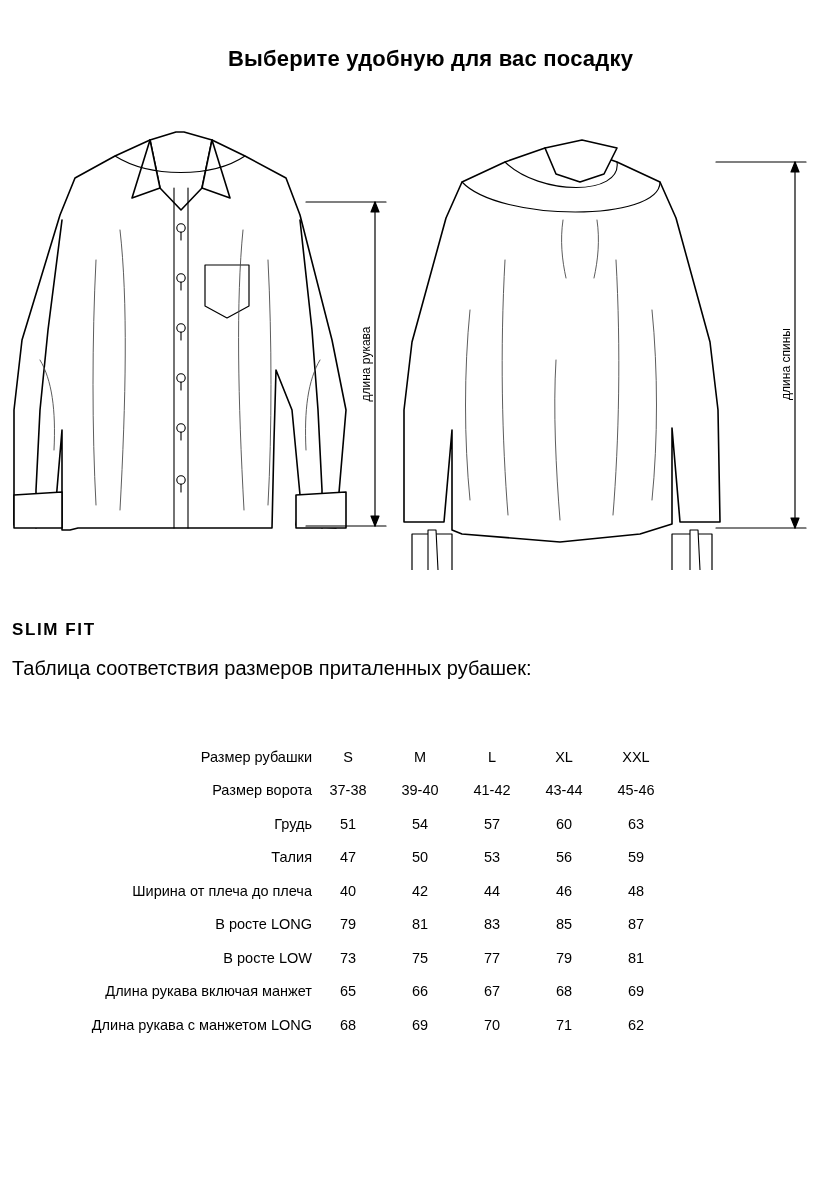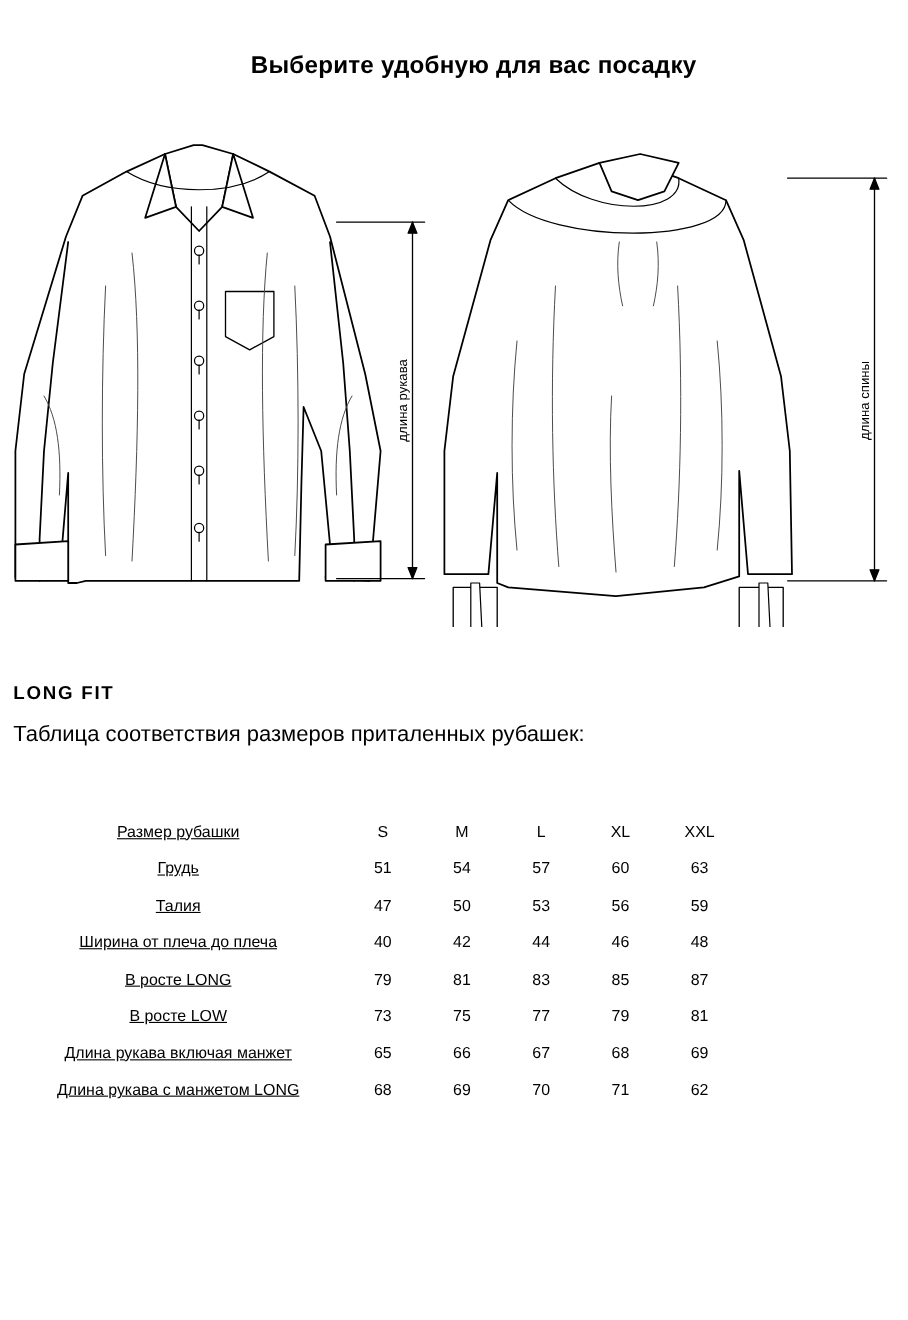--- a/index.html
+++ b/index.html
@@ -62,22 +62,21 @@
     font-size: 14.5px;
   }
   table.sizes td {
     padding: 0;
     height: 33.5px;
     vertical-align: middle;
     white-space: nowrap;
   }
   table.sizes td.lbl {
     width: 300px;
-    text-align: center;
-    text-decoration: underline;
+    text-align: right;
   }
   table.sizes td.val {
     width: 72px;
     text-align: center;
   }
   table.sizes tr.head td.val { }
 </style>
 </head>
 <body>
 
@@ -179,34 +178,42 @@
           <path d="M795,52 L791,62 L799,62 Z" fill="#000"></path>
           <path d="M795,418 L791,408 L799,408 Z" fill="#000"></path>
         </g>
       </g>
 
       <text class="sizelabel" transform="translate(370,254) rotate(-90)" text-anchor="middle" x="0" y="0">длина рукава</text>
       <text class="sizelabel" transform="translate(790,254) rotate(-90)" text-anchor="middle" x="0" y="0">длина спины</text>
     </svg>
   </div>
 
-  <div class="fitname">LONG FIT</div>
+  <div class="fitname">SLIM FIT</div>
   <div class="subtitle">Таблица соответствия размеров приталенных рубашек:</div>
 
   <table class="sizes">
     <tbody>
       <tr class="head">
         <td class="lbl">Размер рубашки</td>
         <td class="val">S</td>
         <td class="val">M</td>
         <td class="val">L</td>
         <td class="val">XL</td>
         <td class="val">XXL</td>
       </tr>
       <tr>
+        <td class="lbl">Размер ворота</td>
+        <td class="val">37-38</td>
+        <td class="val">39-40</td>
+        <td class="val">41-42</td>
+        <td class="val">43-44</td>
+        <td class="val">45-46</td>
+      </tr>
+      <tr>
         <td class="lbl">Грудь</td>
         <td class="val">51</td>
         <td class="val">54</td>
         <td class="val">57</td>
         <td class="val">60</td>
         <td class="val">63</td>
       </tr>
       <tr>
         <td class="lbl">Талия</td>
         <td class="val">47</td>

